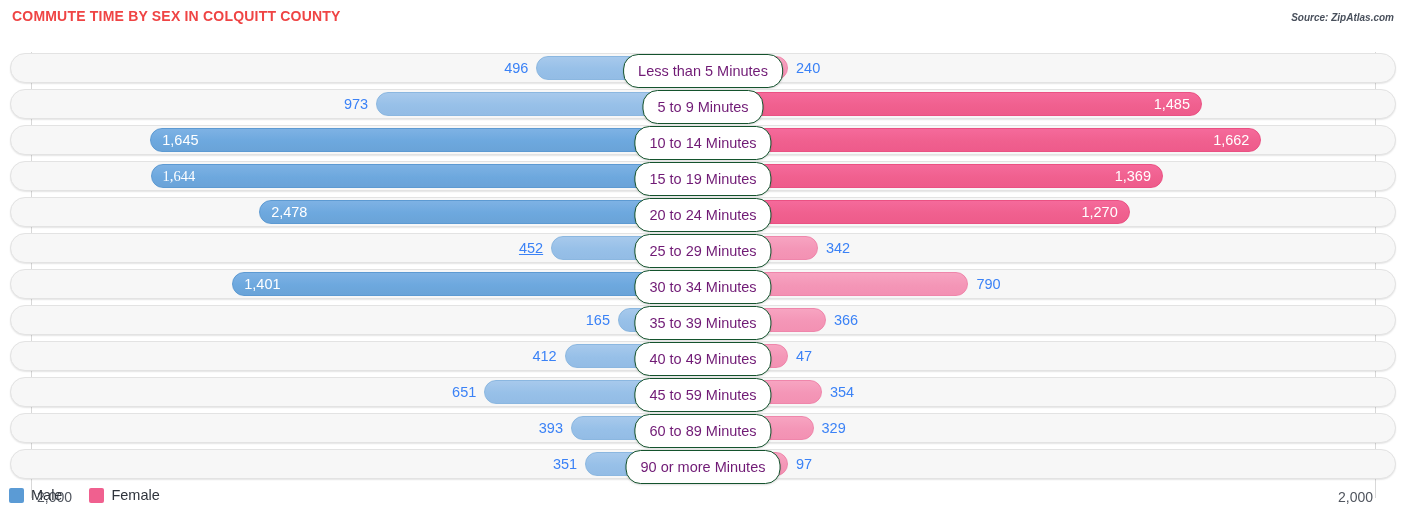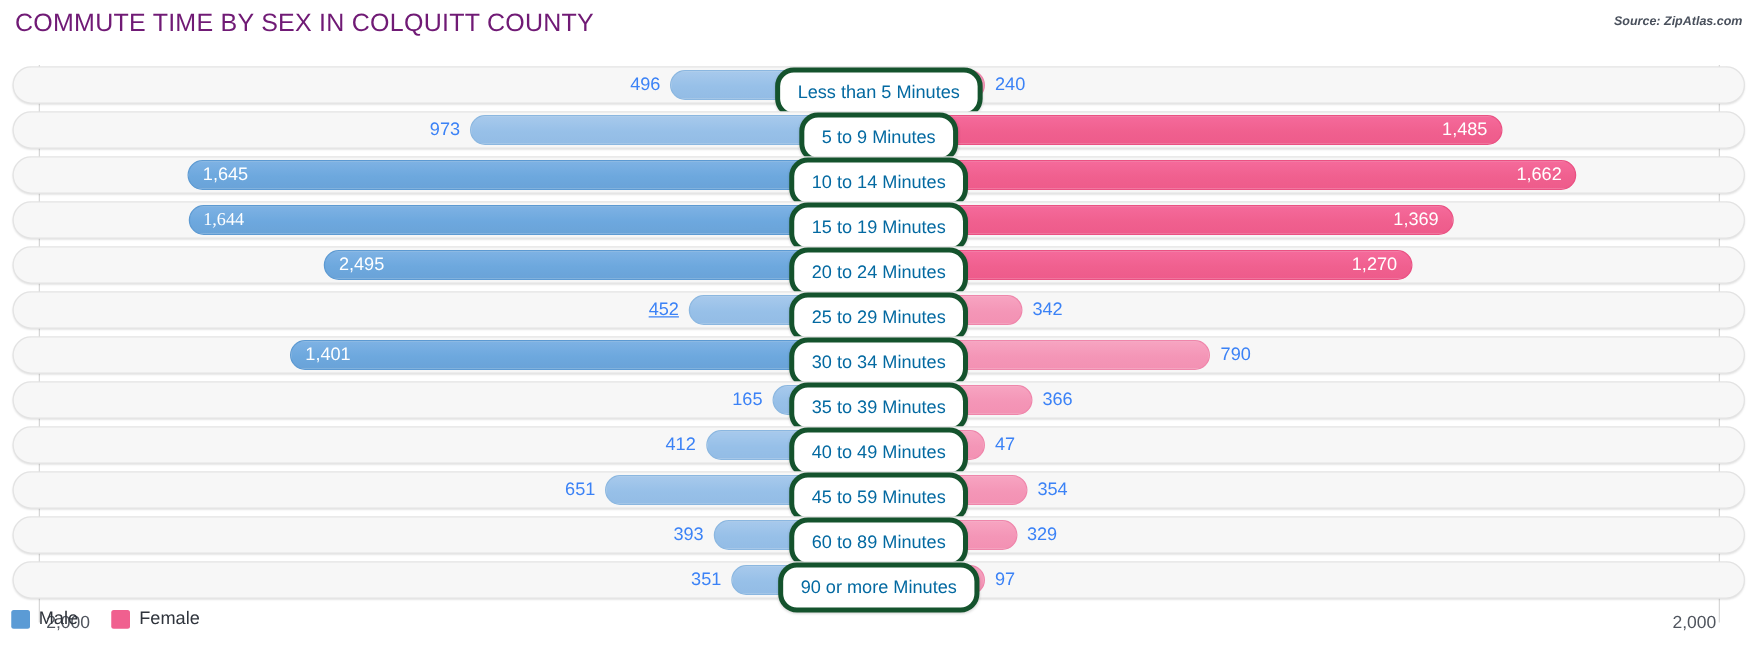--- a/index.html
+++ b/index.html
@@ -5,22 +5,22 @@
   html,body{margin:0;padding:0;}
   body{
     width:1406px;height:523px;
     background:#ffffff;
     font-family:"Liberation Sans","DejaVu Sans",sans-serif;
     overflow:hidden;
     position:relative;
   }
   .chart-title{
     position:absolute;left:12px;top:8px;
-    font-size:20px;color:#701a75;letter-spacing:.2px;
-    font-weight:400;white-space:nowrap;
+    font-size:14px;color:#ef4444;letter-spacing:.2px;
+    font-weight:700;white-space:nowrap;
   }
   .chart-source{
     position:absolute;right:12px;top:12px;
     font-size:10px;color:#49505c;font-style:italic;font-weight:700;
     white-space:nowrap;
   }
   .plot{
     position:absolute;left:0;top:52px;width:1406px;height:432px;
   }
   .gridline{
@@ -61,24 +61,24 @@
     background:linear-gradient(180deg,#f7a4c1 0%,#f496b7 55%,#f391b3 100%);
     border:1px solid #ef86ab;
   }
   .val{
     position:absolute;top:4px;font-size:14.5px;line-height:22px;
     white-space:nowrap;color:#3b82f6;
   }
   .val.inside{color:#ffffff;}
   .pill{
     position:absolute;top:1px;height:28px;
-    background:#ffffff;border:4px solid #14532d;border-radius:15px;
+    background:#ffffff;border:1px solid #14532d;border-radius:15px;
     box-shadow:0 1px 2px rgba(0,0,0,.14);
     display:flex;align-items:center;justify-content:center;
-    font-size:14.5px;color:#0369a1;white-space:nowrap;
+    font-size:14.5px;color:#701a75;white-space:nowrap;
     padding:16px 14px;box-sizing:border-box;
     transform:translateX(-50%);
   }
   .axis-label{
     position:absolute;top:489px;font-size:14px;color:#50555e;
   }
   .axis-label.left{left:37px;}
   .axis-label.right{right:33px;}
   .legend{
     position:absolute;top:487px;left:0;width:1406px;
@@ -125,21 +125,21 @@
       <div class="track"></div>
       <div class="bar male" style="left: 140.616px; width: 552.384px;"></div>
       <div class="val inside" style="left: 152.616px; font-family: Liberation Serif, serif;">1,644</div>
       <div class="bar female" style="left: 693px; width: 459.984px;"></div>
       <div class="val inside" style="left: 1140.98px; transform: translateX(-100%);">1,369</div>
       <div class="pill" style="left: 693px;">15 to 19 Minutes</div>
     </div>
     <div class="row" style="top: 145px;">
       <div class="track"></div>
       <div class="bar male" style="left: 249.144px; width: 443.856px;"></div>
-      <div class="val inside" style="left: 261.144px;">2,495</div>
+      <div class="val inside" style="left: 261.144px;">2,478</div>
       <div class="bar female" style="left: 693px; width: 426.72px;"></div>
       <div class="val inside" style="left: 1107.72px; transform: translateX(-100%);">1,270</div>
       <div class="pill" style="left: 693px;">20 to 24 Minutes</div>
     </div>
     <div class="row" style="top: 181px;">
       <div class="track"></div>
       <div class="bar male lite" style="left: 541.128px; width: 151.872px;"></div>
       <div class="val" style="right: 852.872px; text-decoration: underline;">452</div>
       <div class="bar female lite" style="left: 693px; width: 114.912px;"></div>
       <div class="val" style="left: 815.912px;">342</div>

